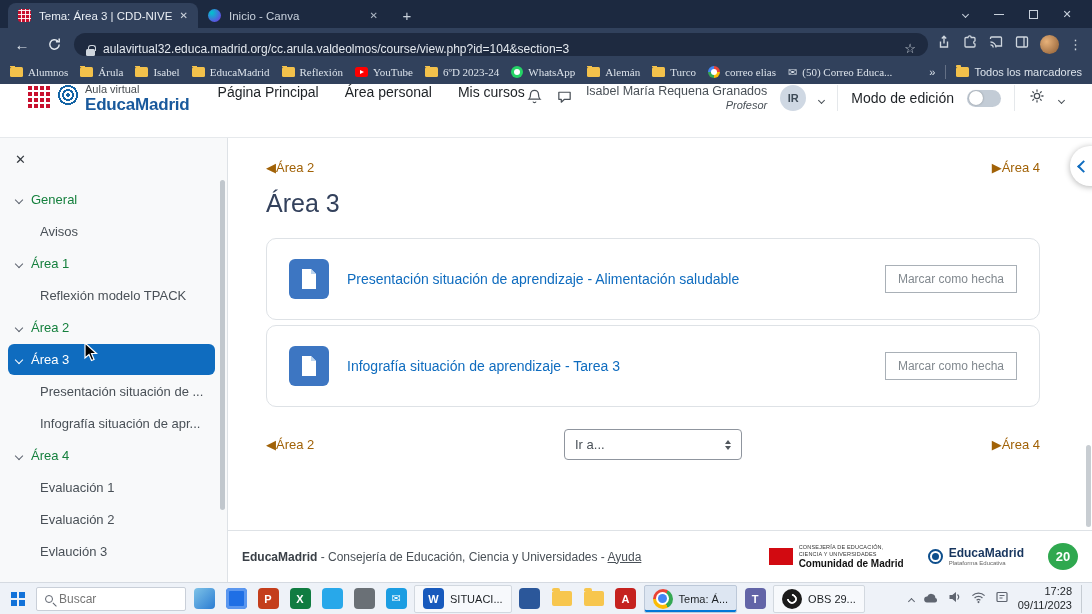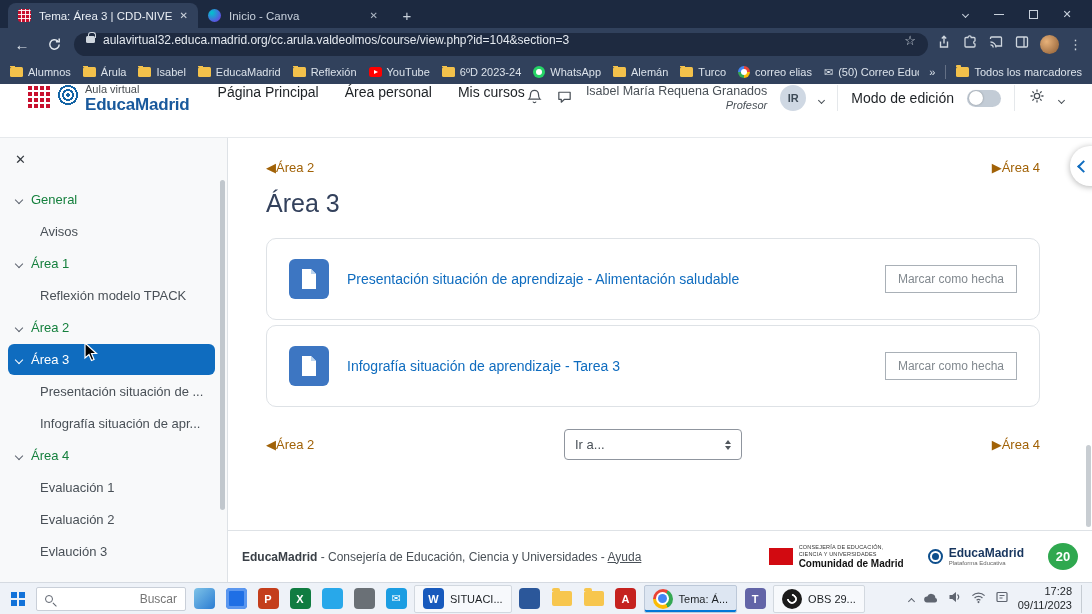--- a/index.html
+++ b/index.html
@@ -34,36 +34,36 @@
             color:#c8d1dc; font-size:15px; margin-left:6px; }
   .tsr { margin-left:auto; display:flex; align-items:center; height:28px; }
   .tsr-btn { width:34px; height:28px; display:flex; align-items:center; justify-content:center; color:#c8d1dc; font-size:11px; }
   .mini-line { display:inline-block; width:10px; border-top:1.3px solid #c8d1dc; }
   .maxi-box { display:inline-block; width:9px; height:9px; border:1.3px solid #c8d1dc; }
 
   
   .toolbar { height:32px; background:#31415c; display:flex; align-items:center; padding:0 10px; gap:8px; flex:none; }
   .nav-ico { width:24px; height:24px; display:flex; align-items:center; justify-content:center;
              color:#dfe5ec; font-size:15px; flex:none; }
-  .url-pill { flex:1; height:23px; background:#1e2a40; border-radius:12px; display:flex; align-items:flex-start;
+  .url-pill { flex:1; height:23px; background:#1e2a40; border-radius:12px; display:flex; align-items:flex-end;
               gap:8px; padding:0 12px; color:#e4e9ef; font-size:12px; min-width:0; }
   .lock { width:9px; height:7px; background:#cfd6de; border-radius:1.5px; position:relative; margin-top:3px; flex:none; }
   .lock::before { content:""; position:absolute; left:1.5px; top:-4px; width:6px; height:5px;
                   border:1.3px solid #cfd6de; border-bottom:none; border-radius:3px 3px 0 0; }
   .url-text { flex:1; white-space:nowrap; overflow:hidden; }
   .pill-star { color:#cfd6de; font-size:13px; flex:none; }
   .tool-right { display:flex; align-items:center; gap:10px; flex:none; }
   .avatar-toolbar { width:19px; height:19px; border-radius:50%;
                     background:radial-gradient(circle at 35% 35%, #e8b27a, #8a5a32); }
   .dots { color:#cfd6de; font-size:13px; }
 
   
   .bookmarks { height:24px; background:#31415c; display:flex; align-items:center; padding:0 10px;
                font-size:11px; color:#dbe2ea; flex:none; }
-  .bm-list { display:flex; align-items:center; gap:12px; overflow:hidden; flex:1; }
+  .bm-list { display:flex; align-items:center; gap:12px; overflow:hidden; flex:1;font-family:Liberation Serif, serif; }
   .bm { display:flex; align-items:center; gap:5px; white-space:nowrap; }
   .ico-folder { width:13px; height:10px; background:#f3c14b; border-radius:1.5px; position:relative; flex:none; }
   .ico-folder::before { content:""; position:absolute; top:-2px; left:0; width:5px; height:2px;
                         background:#f3c14b; border-radius:1px 1px 0 0; }
   .ico-youtube { width:13px; height:10px; background:#f00; border-radius:2.5px; position:relative; flex:none; }
   .ico-youtube::after { content:""; position:absolute; left:5px; top:2.6px; border-left:4px solid #fff;
                         border-top:2.4px solid transparent; border-bottom:2.4px solid transparent; }
   .ico-whatsapp { width:12px; height:12px; border-radius:50%; background:#25d366; position:relative; flex:none; }
   .ico-whatsapp::after { content:""; position:absolute; inset:3px; background:#fff; border-radius:50%; }
   .ico-google { width:12px; height:12px; border-radius:50%; position:relative; flex:none;
@@ -162,21 +162,21 @@
     background:linear-gradient(#1272d9,#1272d9) 0 0/6px 6px no-repeat,
                linear-gradient(#1272d9,#1272d9) 8px 0/6px 6px no-repeat,
                linear-gradient(#1272d9,#1272d9) 0 8px/6px 6px no-repeat,
                linear-gradient(#1272d9,#1272d9) 8px 8px/6px 6px no-repeat; }
   .tb-search { width:150px; height:24px; background:#fff; border:1px solid #c9cfd8; border-radius:2px;
                display:flex; align-items:center; gap:6px; padding:0 8px; flex:none; }
   .mag { width:8px; height:8px; border:1.4px solid #5f6570; border-radius:50%; position:relative; flex:none; }
   .mag::after { content:""; position:absolute; width:5px; height:1.4px; background:#5f6570;
                 transform:rotate(45deg); left:6px; top:8px; }
   .tb-search input { border:none; outline:none; width:100%; font-size:12px; color:#5f6570;
-                     font-family:inherit; background:transparent;text-align:right; }
+                     font-family:inherit; background:transparent; }
   .app { width:21px; height:21px; border-radius:4px; display:flex; align-items:center; justify-content:center;
          color:#fff; font-size:11px; font-weight:bold; flex:none; }
   .ap-misc1 { background:linear-gradient(135deg,#7ec3e8,#2b7cd3); }
   .ap-phone { background:#1f6fe5; box-shadow:inset 0 0 0 3px #5b97ef; }
   .ap-ppt { background:#c43e1c; }
   .ap-xls { background:#107c41; }
   .ap-store { background:#28a8ea; }
   .ap-calc { background:#6a7076; }
   .ap-mail { background:#1b9de2; font-weight:normal; }
   .ap-word { background:#185abd; }

